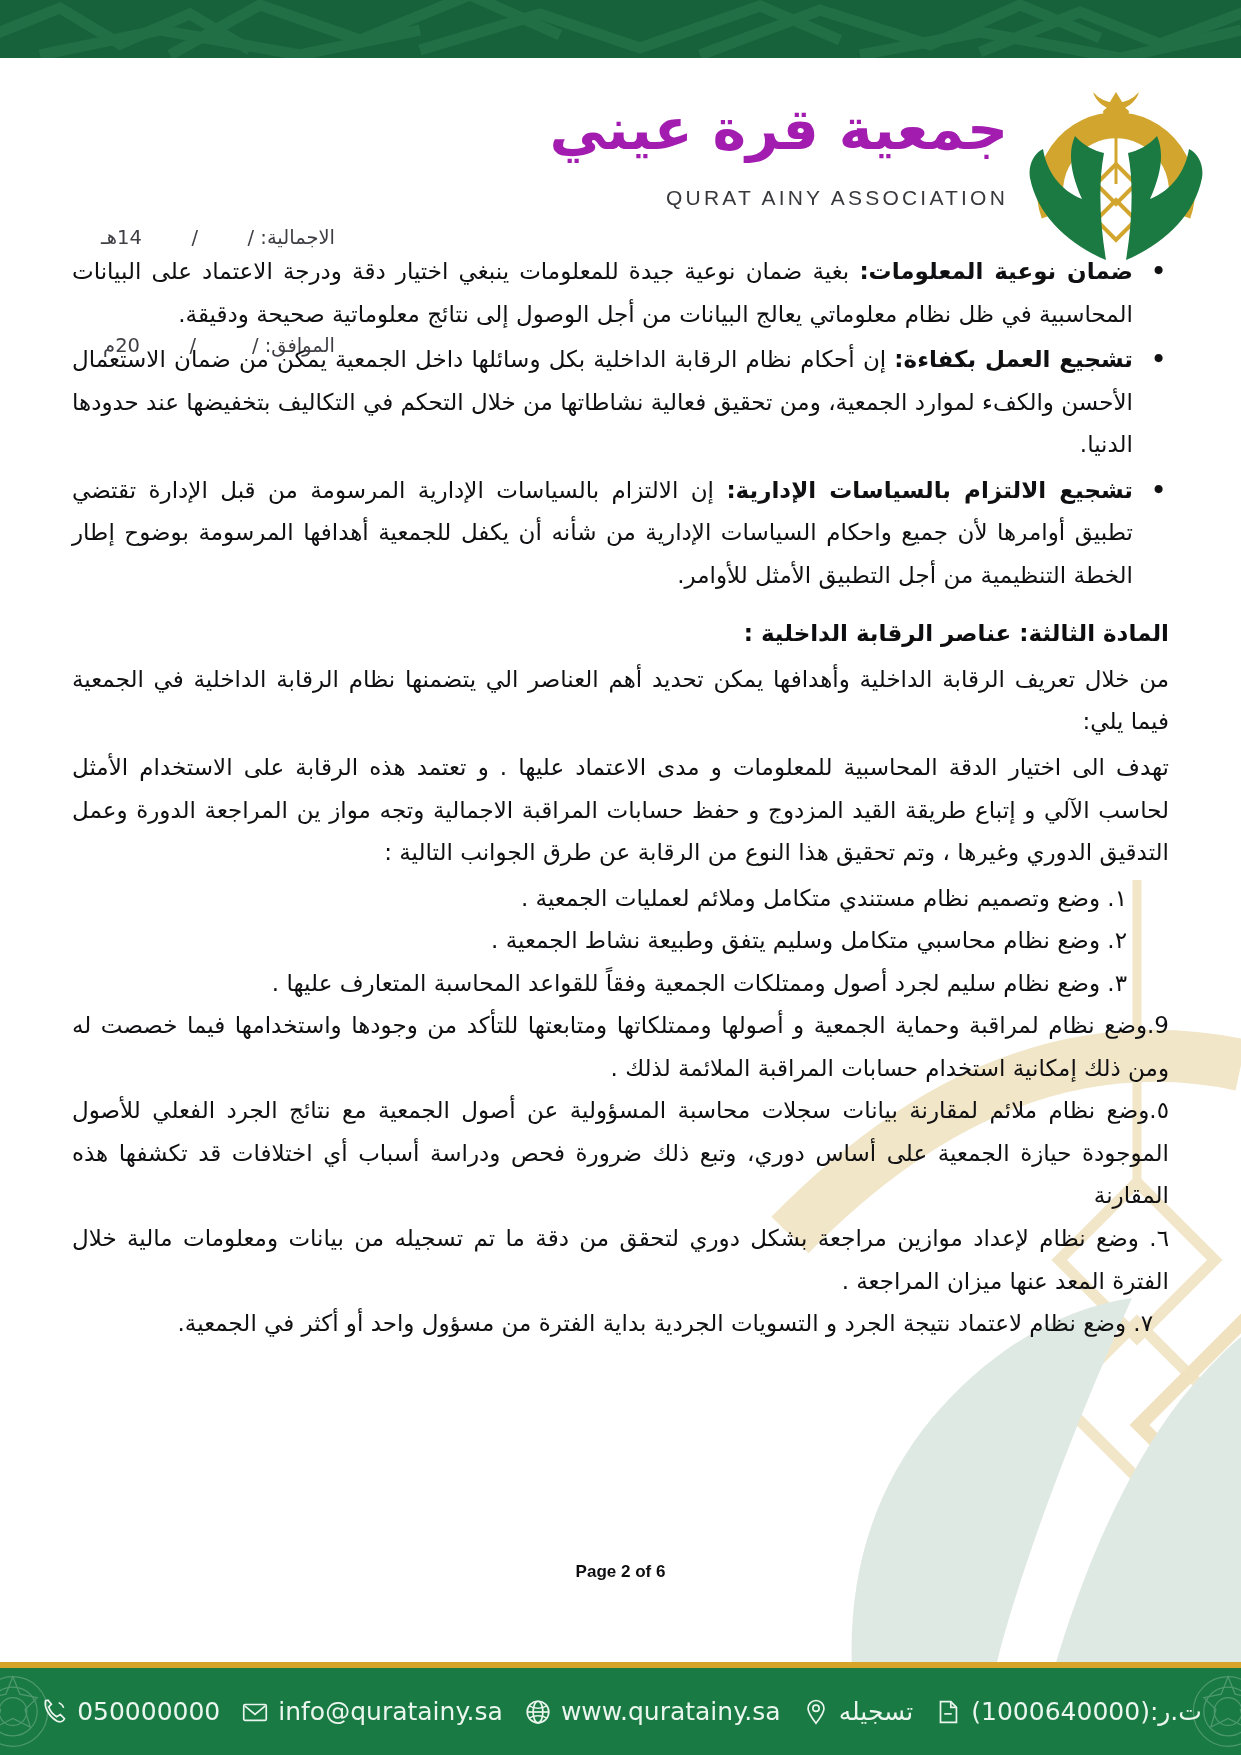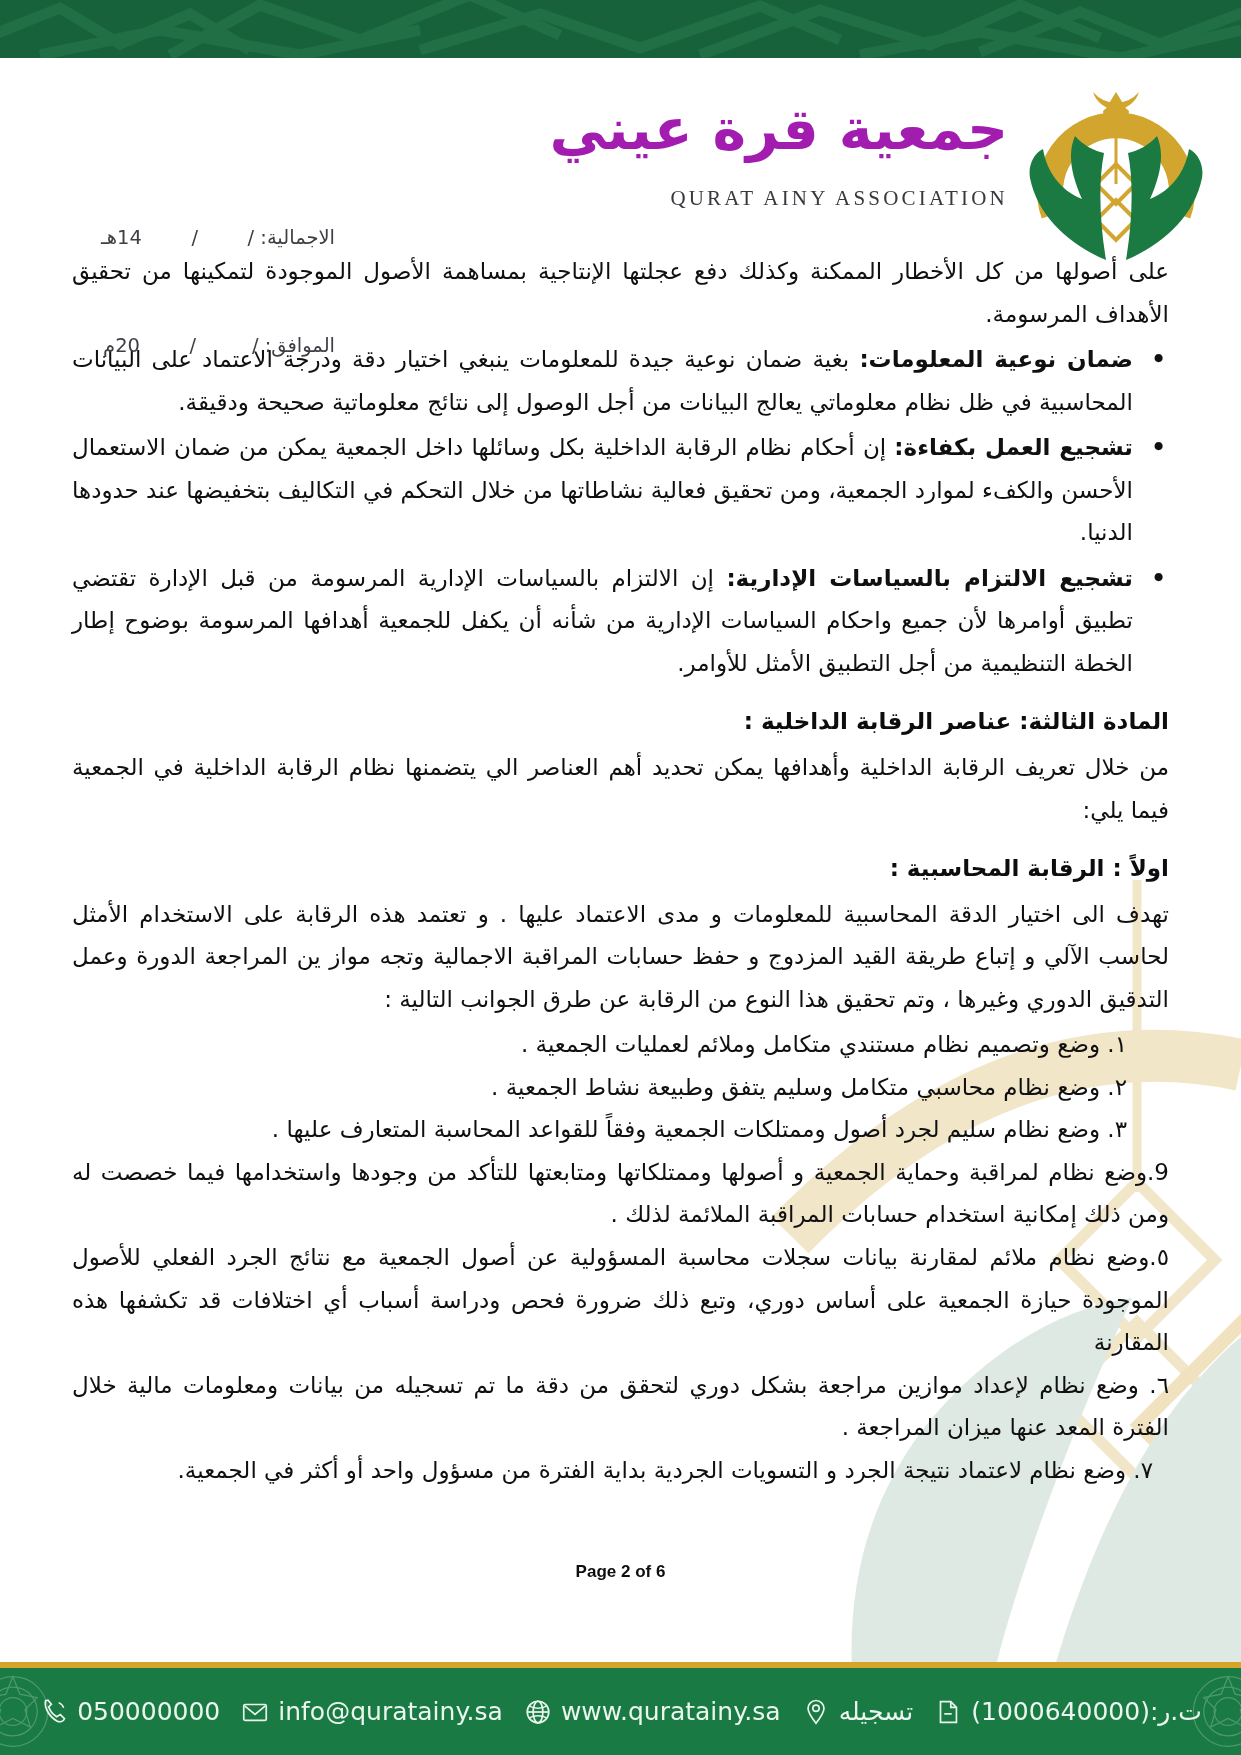--- a/index.html
+++ b/index.html
@@ -8,21 +8,21 @@
   
   .topband{position:absolute;top:0;left:0;width:1241px;height:58px;background:#17623B;}
   .topband svg{display:block;}
   
   .watermark{position:absolute;top:0;left:0;width:1241px;height:1755px;z-index:0;pointer-events:none;}
   
   .logo{position:absolute;top:66px;left:1010px;width:212px;height:194px;z-index:2;}
   .org-ar{position:absolute;top:96px;right:233px;font-size:57px;font-weight:bold;color:#a21caf;
           direction:rtl;z-index:2;letter-spacing:0;}
   .org-en{position:absolute;top:186px;right:233px;font-size:21px;letter-spacing:3.2px;color:#38383D;
-          font-family:Liberation Serif, serif;z-index:2;}
+          font-family:Liberation Sans, sans-serif;z-index:2;}
   .date-block{position:absolute;top:148px;left:35px;width:300px;direction:rtl;text-align:right;
               white-space:pre;font-size:19.5px;line-height:1.85;color:#3E3E44;z-index:2;}
   
   .content{position:absolute;top:250px;left:72px;width:1097px;direction:rtl;text-align:justify;
            font-size:23px;line-height:1.85;color:#101012;z-index:1;}
   .para{margin:0 0 3px;}
   .bullet{position:relative;padding-right:36px;margin:0 0 3px;}
   .dot{position:absolute;right:3px;top:0;font-weight:bold;}
   .lead{font-weight:bold;}
   .heading{font-size:23px;font-weight:bold;margin:16px 0 3px;color:#0D0D0F;}
@@ -93,40 +93,38 @@
 
   <div class="org-ar">جمعية قرة عيني</div>
   <div class="org-en">QURAT AINY ASSOCIATION</div>
 
   <div class="date-block">
     <div>الاجمالية: /        /        14هـ</div>
     <div>الموافق: /         /        20م</div>
   </div>
 
   <div class="content">
-    <p class="para">على أصولها من كل الأخطار الممكنة وكذلك دفع عجلتها الإنتاجية بمساهمة الأصول الموجودة لتمكينها من تحقيق الأهداف المرسومة.</p>
 
     <div class="bullet">
       <span class="dot">•</span>
       <span class="lead">ضمان نوعية المعلومات:</span><span> بغية ضمان نوعية جيدة للمعلومات ينبغي اختيار دقة ودرجة الاعتماد على البيانات المحاسبية في ظل نظام معلوماتي يعالج البيانات من أجل الوصول إلى نتائج معلوماتية صحيحة ودقيقة.</span>
     </div>
 
     <div class="bullet">
       <span class="dot">•</span>
       <span class="lead">تشجيع العمل بكفاءة:</span><span> إن أحكام نظام الرقابة الداخلية بكل وسائلها داخل الجمعية يمكن من ضمان الاستعمال الأحسن والكفء لموارد الجمعية، ومن تحقيق فعالية نشاطاتها من خلال التحكم في التكاليف بتخفيضها عند حدودها الدنيا.</span>
     </div>
 
     <div class="bullet">
       <span class="dot">•</span>
       <span class="lead">تشجيع الالتزام بالسياسات الإدارية:</span><span> إن الالتزام بالسياسات الإدارية المرسومة من قبل الإدارة تقتضي تطبيق أوامرها لأن جميع واحكام السياسات الإدارية من شأنه أن يكفل للجمعية أهدافها المرسومة بوضوح إطار الخطة التنظيمية من أجل التطبيق الأمثل للأوامر.</span>
     </div>
 
     <h3 class="heading">المادة الثالثة: عناصر الرقابة الداخلية :</h3>
     <p class="para">من خلال تعريف الرقابة الداخلية وأهدافها يمكن تحديد أهم العناصر الي يتضمنها نظام الرقابة الداخلية في الجمعية فيما يلي:</p>
-    <h3 class="heading">اولاً : الرقابة المحاسبية  :</h3>
     <p class="para">تهدف الى اختيار الدقة المحاسبية للمعلومات و مدى الاعتماد عليها . و تعتمد هذه الرقابة على  الاستخدام الأمثل لحاسب الآلي و إتباع طريقة القيد المزدوج و حفظ حسابات المراقبة الاجمالية وتجه مواز ين المراجعة الدورة وعمل التدقيق الدوري وغيرها ، وتم تحقيق هذا النوع من الرقابة عن طرق الجوانب التالية :</p>
 
     <p class="num ind-lg">١. وضع وتصميم نظام مستندي متكامل وملائم لعمليات الجمعية  .</p>
     <p class="num ind-lg">٢. وضع نظام محاسبي متكامل وسليم يتفق وطبيعة نشاط الجمعية  .</p>
     <p class="num ind-lg">٣.  وضع نظام سليم لجرد أصول وممتلكات الجمعية   وفقاً للقواعد المحاسبة المتعارف عليها .</p>
     <p class="num">9.وضع نظام لمراقبة وحماية الجمعية  و أصولها وممتلكاتها ومتابعتها للتأكد من وجودها واستخدامها فيما خصصت له ومن ذلك إمكانية استخدام حسابات المراقبة الملائمة لذلك .</p>
     <p class="num">٥.وضع نظام ملائم لمقارنة بيانات سجلات محاسبة المسؤولية عن أصول الجمعية  مع نتائج الجرد الفعلي للأصول الموجودة  حيازة الجمعية  على أساس دوري، وتبع ذلك ضرورة فحص ودراسة أسباب أي اختلافات قد تكشفها هذه المقارنة</p>
     <p class="num">٦. وضع نظام لإعداد موازين مراجعة بشكل دوري لتحقق من دقة ما تم تسجيله من بيانات ومعلومات مالية خلال الفترة المعد عنها ميزان المراجعة .</p>
     <p class="num ind-sm">٧.  وضع نظام لاعتماد نتيجة الجرد و التسويات الجردية  بداية الفترة من مسؤول واحد أو أكثر  في الجمعية.</p>
   </div>

